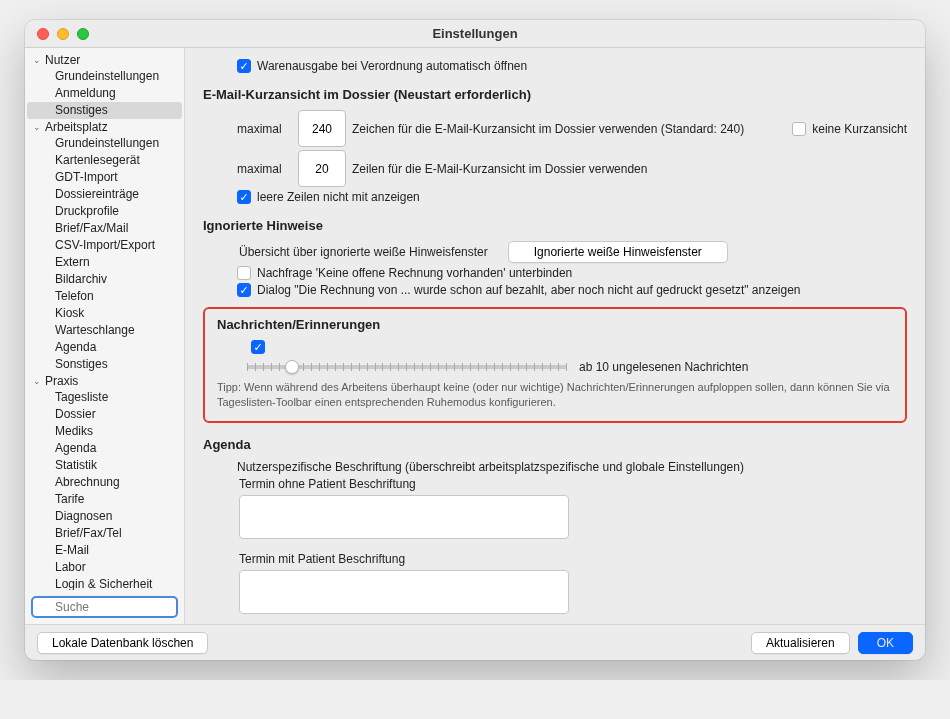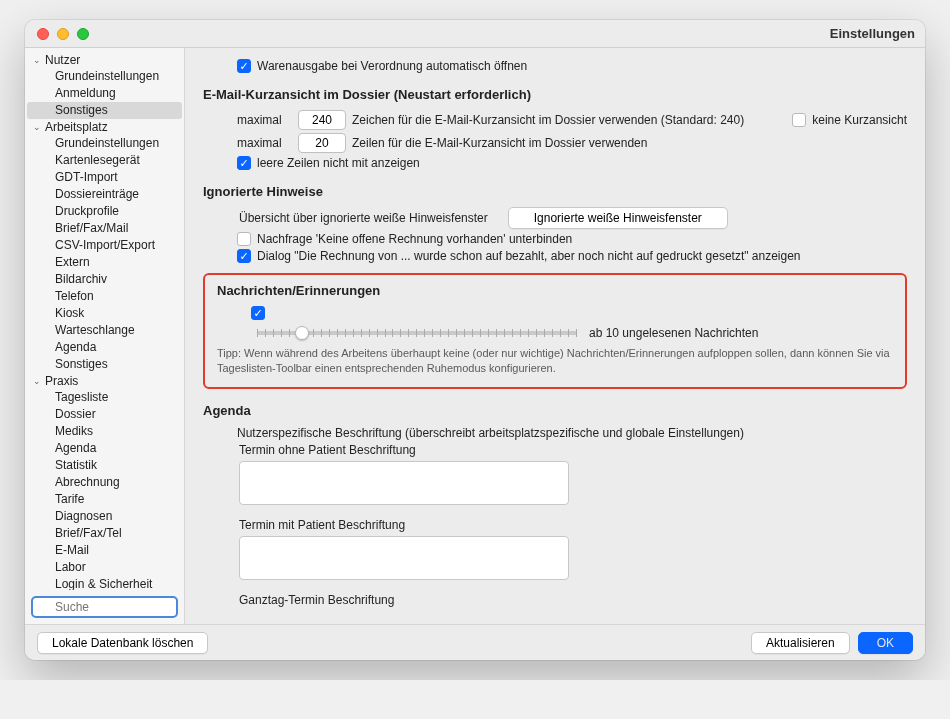--- a/index.html
+++ b/index.html
@@ -29,21 +29,21 @@
     position: relative;
     padding: 0 10px;
     border-bottom: 1px solid #d0d0d0;
     background: #ececec;
   }
   .traffic { display: flex; gap: 8px; position: absolute; left: 12px; }
   .tl { width: 12px; height: 12px; border-radius: 50%; }
   .tl.red { background:#ff5f57; border:1px solid #e44; }
   .tl.yellow { background:#febc2e; border:1px solid #dda020; }
   .tl.green { background:#28c840; border:1px solid #1fa52f; }
-  .title { flex:1; text-align:right; font-weight:600; font-size:13px; color:#333; }
+  .title { flex:1; text-align:center; font-weight:600; font-size:13px; color:#333; }
   .body { flex:1; display:flex; overflow:hidden; }
   .sidebar {
     width: 160px;
     background:#f5f5f5;
     border-right:1px solid #d6d6d6;
     display:flex;
     flex-direction:column;
   }
   .tree { flex:1; overflow:auto; padding-top:4px; font-size:12px; color:#222; }
   .group-header { display:flex; align-items:center; padding:1px 6px 1px 8px; cursor:default; }
@@ -68,30 +68,30 @@
   .row label { font-size:12px; }
   input[type=checkbox] {
     appearance:none; width:14px; height:14px; border:1px solid #b8b8b8; border-radius:3px; background:#fff;
     display:inline-flex; align-items:center; justify-content:center; flex-shrink:0;
   }
   input[type=checkbox]:checked { background:#0a66ff; border-color:#0a66ff; }
   input[type=checkbox]:checked::after { content:"✓"; color:#fff; font-size:11px; line-height:1; }
   .section-head { font-weight:600; font-size:13px; margin:14px 0 8px 0; color:#222; }
   .indent1 { margin-left:34px; }
   .indent2 { margin-left:36px; }
-  .numfield { width:48px; height:20px; border:1px solid #c0c0c0; border-radius:4px; text-align:center; font-size:12px; background:#fff; }
+  .numfield { width:48px; height:37px; border:1px solid #c0c0c0; border-radius:4px; text-align:center; font-size:12px; background:#fff; }
   .btn {
     height:22px; padding:0 14px; border:1px solid #c8c8c8; border-radius:5px;
     background:#fff; font-size:12px; cursor:pointer; box-shadow:0 1px 0 rgba(0,0,0,0.04);
   }
   .btn.primary { background:#0a66ff; color:#e5e5e5; border-color:#0a66ff; padding:0 18px; }
   .highlight-box {
     border:2.5px solid #e23b2e; border-radius:6px; padding:8px 12px 10px 12px; margin-top:10px;
   }
-  .slider-wrap { display:flex; align-items:center; gap:12px; margin:6px 0 6px 40px; }
+  .slider-wrap { display:flex; align-items:center; gap:12px; margin:6px 0 6px 30px; }
   .slider {
     width:320px; height:4px; background:#c9c9c9; position:relative; border-radius:2px;
   }
   .slider .ticks { position:absolute; inset:0; display:flex; justify-content:space-between; }
   .slider .tick { width:1px; height:8px; background:#aaa; position:relative; top:-2px; }
   .slider .thumb {
     position:absolute; width:14px; height:14px; background:#fff; border:1px solid #b5b5b5;
     border-radius:50%; top:-5px; left:12%; box-shadow:0 1px 2px rgba(0,0,0,0.2);
   }
   .hint { color:#5a5a5a; font-size:11px; line-height:1.4; margin-top:4px; }

